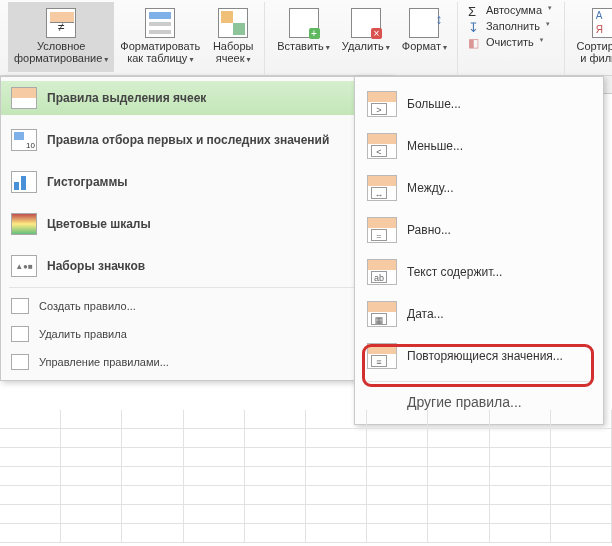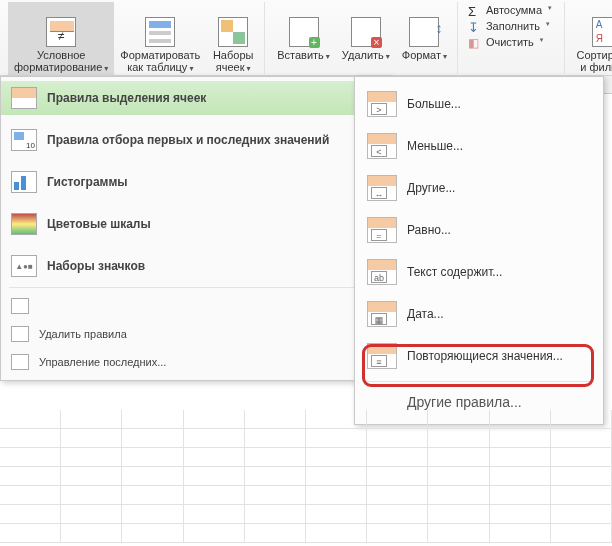--- a/index.html
+++ b/index.html
@@ -9,21 +9,21 @@
   .ribbon {
     display: flex;
     height: 76px;
     background: linear-gradient(#fbfbfb,#f3f3f3);
     border-bottom: 1px solid #d5d5d5;
     padding: 2px 4px 0 4px;
     gap: 2px;
   }
   .ribgroup { display: flex; align-items: flex-start; padding: 0 4px; height: 72px; border-right: 1px solid #e2e2e2; }
   .ribgroup:last-child { border-right: none; }
-  .bigbtn { display: flex; flex-direction: column; align-items: center; justify-content: flex-start; padding: 15px 6px; cursor: default; min-width: 54px; text-align: center; line-height: 12px; }
+  .bigbtn { display: flex; flex-direction: column; align-items: center; justify-content: flex-start; padding: 6px 6px; cursor: default; min-width: 54px; text-align: center; line-height: 12px; }
   .bigbtn.selected { background: #d9d9d9; }
   .bigbtn .cap { margin-top: 2px; font-size: 11px; }
   .bigbtn .drop::after { content: "▾"; font-size: 8px; color: #555; margin-left: 2px; }
   .smallstack { display: flex; flex-direction: column; justify-content: flex-start; padding-top: 2px; gap: 2px; font-size: 11px; }
   .smallstack .row { display: flex; align-items: flex-start; gap: 4px; padding: 0 4px; }
   .smallstack .row::after { content: "▾"; font-size: 7px; color: #666; margin-left: 2px; }
 
   
   .ico { width: 30px; height: 30px; display: inline-block; position: relative; }
   .ico-cf { background: #fff; border:1px solid #888; }
@@ -191,29 +191,30 @@
   </div>
   <div style="height:8px"></div>
   <div class="item">
     <span class="mico iconset"></span>
     <span class="lab">Наборы значков</span>
     <span class="chev">▸</span>
   </div>
   <div class="sep"></div>
   <div class="item small">
     <span class="mico tiny"></span>
+    <span class="lab">Создать правило...</span>
   </div>
   <div class="item small">
     <span class="mico tiny"></span>
     <span class="lab">Удалить правила</span>
     <span class="chev">▸</span>
   </div>
   <div class="item small">
     <span class="mico tiny"></span>
-    <span class="lab">Управление последних...</span>
+    <span class="lab">Управление правилами...</span>
   </div>
 </div>
 
 <div class="menu2">
   <div class="item">
     <span class="sqico">
         <span class="band"></span>
         <span class="sub">&gt;</span>
       </span>
     <span class="lab"><span class="mnemonic">Больше...</span></span>
@@ -223,21 +224,21 @@
         <span class="band"></span>
         <span class="sub">&lt;</span>
       </span>
     <span class="lab"><span class="mnemonic">Меньше...</span></span>
   </div>
   <div class="item">
     <span class="sqico">
         <span class="band"></span>
         <span class="sub">↔</span>
       </span>
-    <span class="lab"><span class="mnemonic">Другие...</span></span>
+    <span class="lab"><span class="mnemonic">Между...</span></span>
   </div>
   <div class="item">
     <span class="sqico">
         <span class="band"></span>
         <span class="sub">=</span>
       </span>
     <span class="lab"><span class="mnemonic">Равно...</span></span>
   </div>
   <div class="item">
     <span class="sqico">

